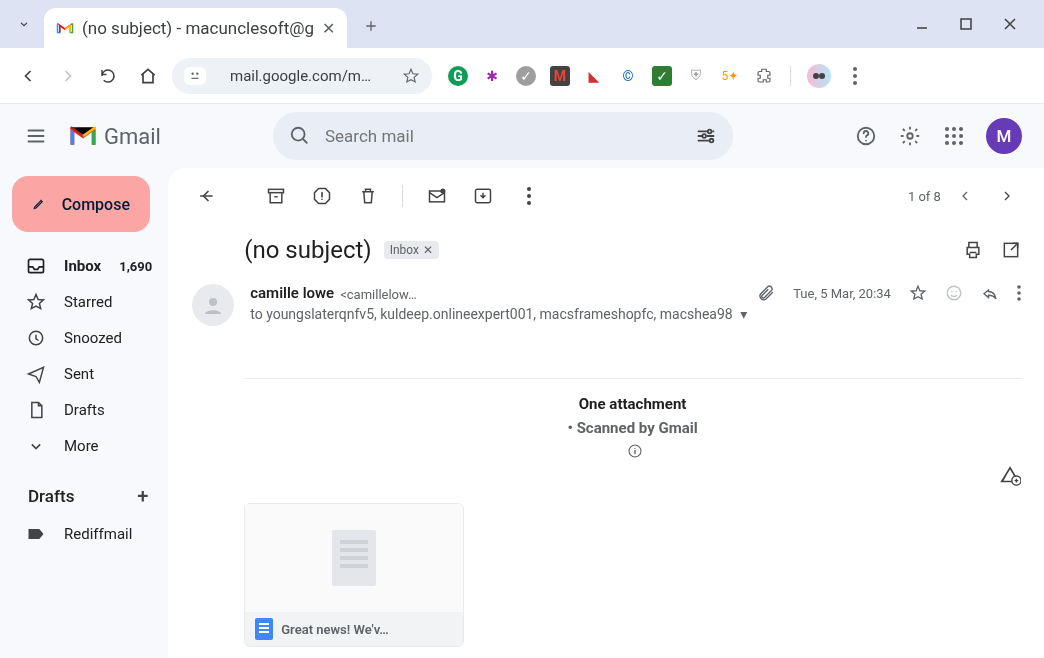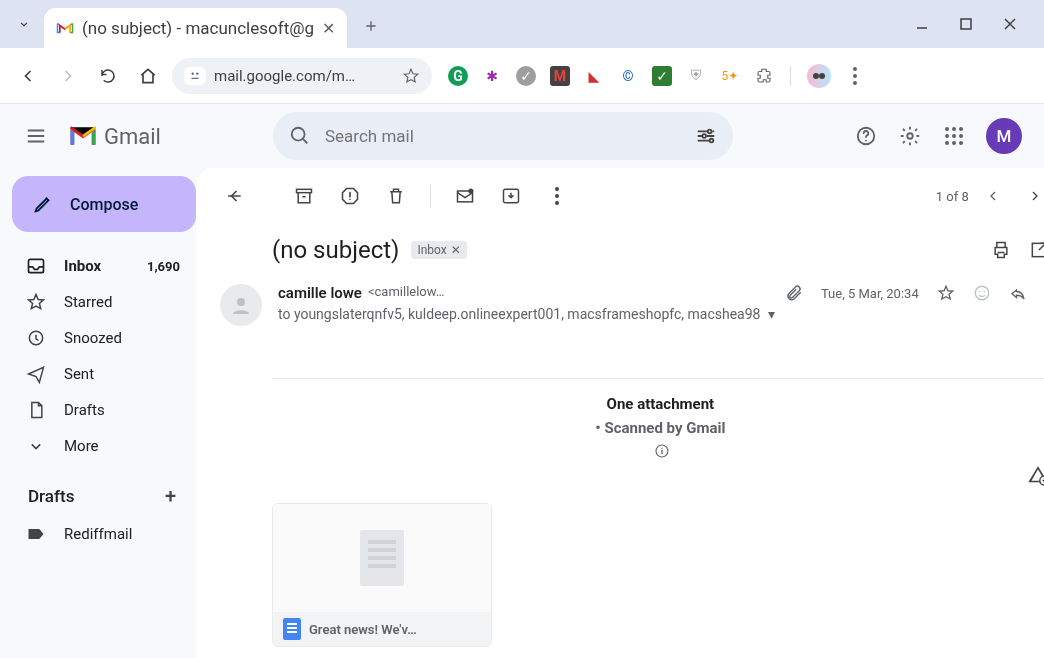--- a/index.html
+++ b/index.html
@@ -12,21 +12,21 @@
   .tab .favicon { width:18px; height:18px;}
   .tab-title { font-size:17px; color:#3c4043; flex:1; white-space:nowrap; overflow:hidden;}
   .tab .close { color:#5f6368; font-size:16px;}
   .new-tab-btn { width:32px;height:32px;display:flex;align-items:center;justify-content:center;color:#5f6368;margin-left:8px; margin-bottom:6px;}
   .window-controls { margin-left:auto; display:flex; gap:24px; padding:0 16px 14px 0; color:#3c4043;}
   .window-controls span { font-size:14px; cursor:pointer;display:inline-flex;align-items:center;justify-content:center;width:20px;height:20px;}
   
   .addr-bar { height:56px; background:#fff; display:flex; align-items:center; padding:0 12px; gap:8px; border-bottom:1px solid #e8eaed;}
   .nav-btn { width:32px;height:32px;display:flex;align-items:center;justify-content:center;color:#3c4043;border-radius:50%; cursor:pointer;}
   .nav-btn.disabled { color:#bdc1c6;}
-  .url-box { background:#eef1f6; border-radius:20px; height:36px; display:flex; align-items:center; padding:0 12px; gap:8px; flex:0 0 260px;}
+  .url-box { background:#eef1f6; border-radius:20px; height:36px; display:flex; align-items:center; padding:0 12px; gap:24px; flex:0 0 260px;}
   .url-box .site-chip { background:#fff;border-radius:6px;padding:2px 4px;font-size:13px;color:#5f6368;display:flex;align-items:center;gap:4px;}
   .url-box .url-text{font-size:15px;color:#3c4043;}
   .url-box .star{margin-left:auto;color:#5f6368;}
   .ext-icons { display:flex; gap:14px; align-items:center; margin-left:8px;}
   .ext-icons .ext{width:20px;height:20px;border-radius:50%;display:flex;align-items:center;justify-content:center;font-size:14px;}
   .profile-dot{width:24px;height:24px;border-radius:50%;background:linear-gradient(90deg,#f8bbd0,#b3e5fc);display:flex;align-items:center;justify-content:center;}
   .menu-dots{color:#5f6368;}
   .ext-sep{width:1px;height:20px;background:#dadce0;margin:0 2px;}
   
   
@@ -37,21 +37,21 @@
   .g-logo-text{ font-size:22px; color:#5f6368; font-weight:400;}
   .search-box { margin-left: 100px; background:#e9eef6; border-radius:28px; height:48px; flex:0 0 460px; display:flex; align-items:center; padding:0 16px; gap:14px;}
   .search-box input{ border:none;background:transparent;font-size:17px;color:#5f6368;outline:none;flex:1;}
   .search-box .tune{margin-left:auto;color:#444;}
   .hdr-right{margin-left:auto;display:flex;align-items:center;gap:20px;padding-right:6px;}
   .hdr-icon{width:24px;height:24px;color:#5f6368;cursor:pointer;display:flex;align-items:center;justify-content:center;}
   .avatar{width:36px;height:36px;border-radius:50%;background:#673ab7;color:#fff;display:flex;align-items:center;justify-content:center;font-size:17px;font-weight:500;}
   
   .g-body{flex:1;display:flex; overflow:hidden;}
   .sidebar{ width: 300px; padding:8px 0 0 12px;}
-  .compose-btn{ background:#c4b5fd; border-radius:16px; height:56px; width:184px; display:flex;align-items:center;gap:16px;padding:0 20px;font-size:16px;color:#001d35;font-weight:500;cursor:pointer;margin-bottom:16px;}
+  .compose-btn{ background:#fca5a5; border-radius:16px; height:56px; width:138px; display:flex;align-items:center;gap:16px;padding:0 20px;font-size:16px;color:#001d35;font-weight:500;cursor:pointer;margin-bottom:16px;}
   .nav-list{list-style:none;}
   .nav-item{height:36px;display:flex;align-items:center;gap:18px;padding:0 16px 0 14px;border-radius:0 18px 18px 0;font-size:15px;color:#202124;cursor:pointer;}
   .nav-item .lbl{flex:1;}
   .nav-item.active{font-weight:700;}
   .nav-item.active .cnt{font-weight:700;font-size:13px;}
   .nav-item .cnt{font-size:13px;color:#202124;}
   .nav-icon{width:20px;color:#444;display:flex;justify-content:center;}
   .labels-hdr{display:flex;align-items:center;justify-content:space-between;padding:20px 20px 8px 16px;font-size:17px;font-weight:500;color:#202124;}
   .labels-hdr .plus{color:#444;cursor:pointer;font-size:20px;}
   
@@ -63,21 +63,21 @@
   .tb-right{margin-left:auto;display:flex;align-items:center;gap:6px;font-size:13px;color:#5f6368;}
   .pane-body{padding:0 24px 0 24px; position:relative;}
   .subj-row{display:flex;align-items:center;gap:12px;padding:12px 0 20px 52px;}
   .subj{font-size:24px;color:#1f1f1f;}
   .lbl-chip{background:#e8eaed;border:none;border-radius:4px;font-size:12px;color:#5f6368;padding:2px 6px;display:flex;align-items:center;gap:4px;}
   .subj-actions{margin-left:auto;display:flex;gap:18px;color:#444;}
   .sender-row{display:grid;grid-template-columns:48px 1fr auto;gap:10px;padding:0 0 4px 0; align-items:start;}
   .sender-avatar{width:42px;height:42px;border-radius:50%;background:#e8eaed;display:flex;align-items:center;justify-content:center;color:#9aa0a6;font-size:22px;}
   .sender-name{font-size:15px;color:#1f1f1f;font-weight:600;}
   .sender-email{font-size:13px;color:#5f6368;font-weight:400;}
-  .sender-top{display:flex;align-items:flex-start;gap:6px;}
+  .sender-top{display:flex;align-items:flex-end;gap:6px;}
   .recips{font-size:14px;color:#5f6368;margin-top:4px; white-space:nowrap; overflow:hidden;}
   .msg-actions{display:flex;align-items:center;gap:18px;color:#5f6368;font-size:13px;justify-content:center;}
   .msg-actions .date{white-space:nowrap;}
   .divider{height:1px;background:#e8eaed;margin:48px 0 16px 52px;}
   .attach-header{display:flex;align-items:center;padding-left:52px;font-size:15px;color:#1f1f1f;gap:6px;flex-direction:column;}
   .attach-header .scan{color:#5f6368;font-weight:700;}
   .add-drive{margin-left:auto;color:#444;}
   .attachment{margin:16px 0 0 52px;width:220px;height:144px;border:1px solid #e8eaed;border-radius:6px;display:flex;flex-direction:column;overflow:hidden;}
   .attach-preview{flex:1;background:#fafafa;display:flex;align-items:center;justify-content:center;}
   .doc-icon{width:44px;height:56px;background:#e4e6e9;border-radius:2px;position:relative;}

